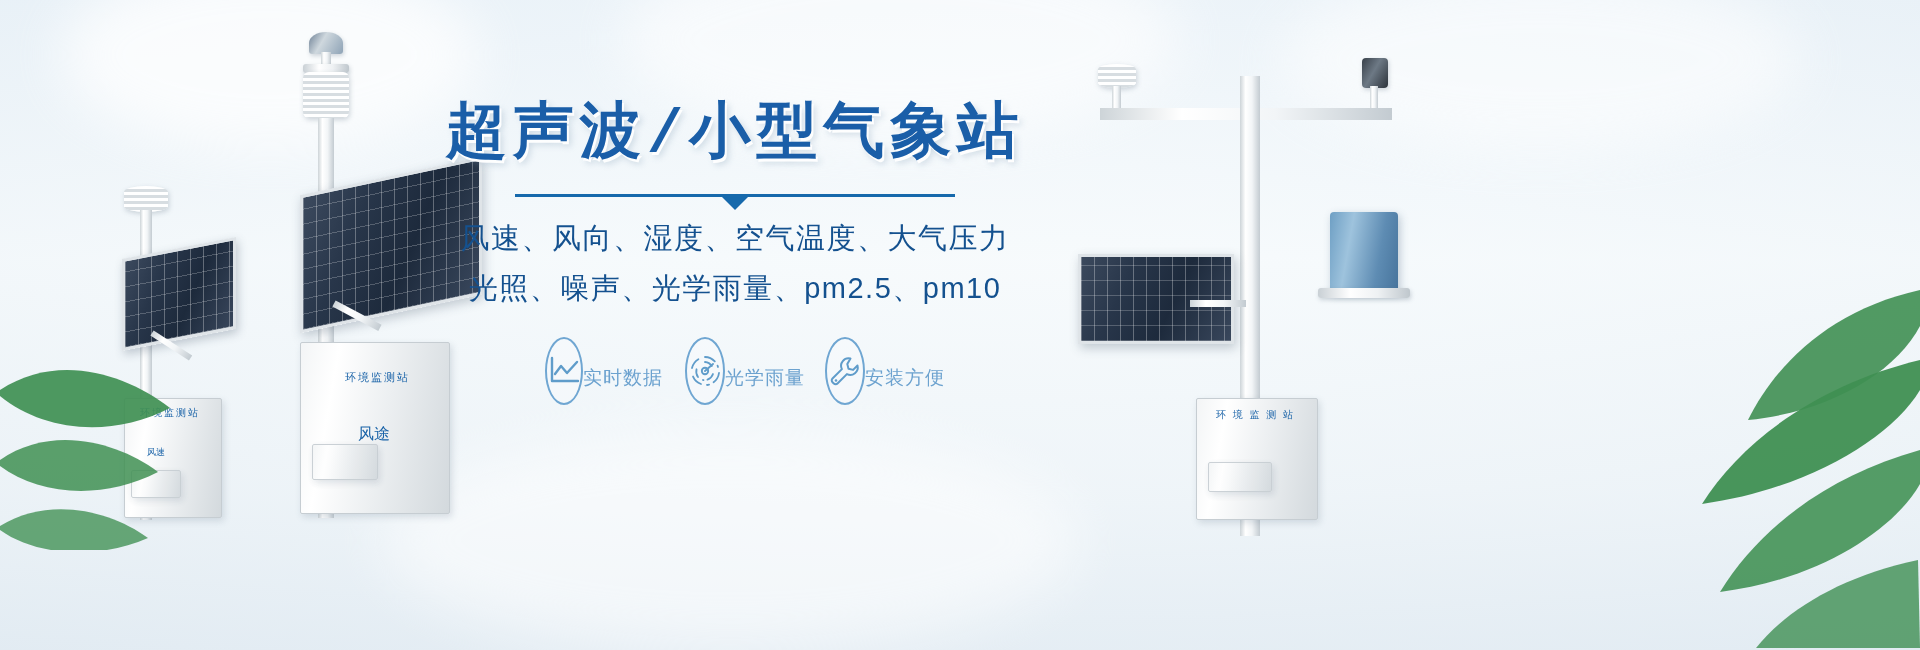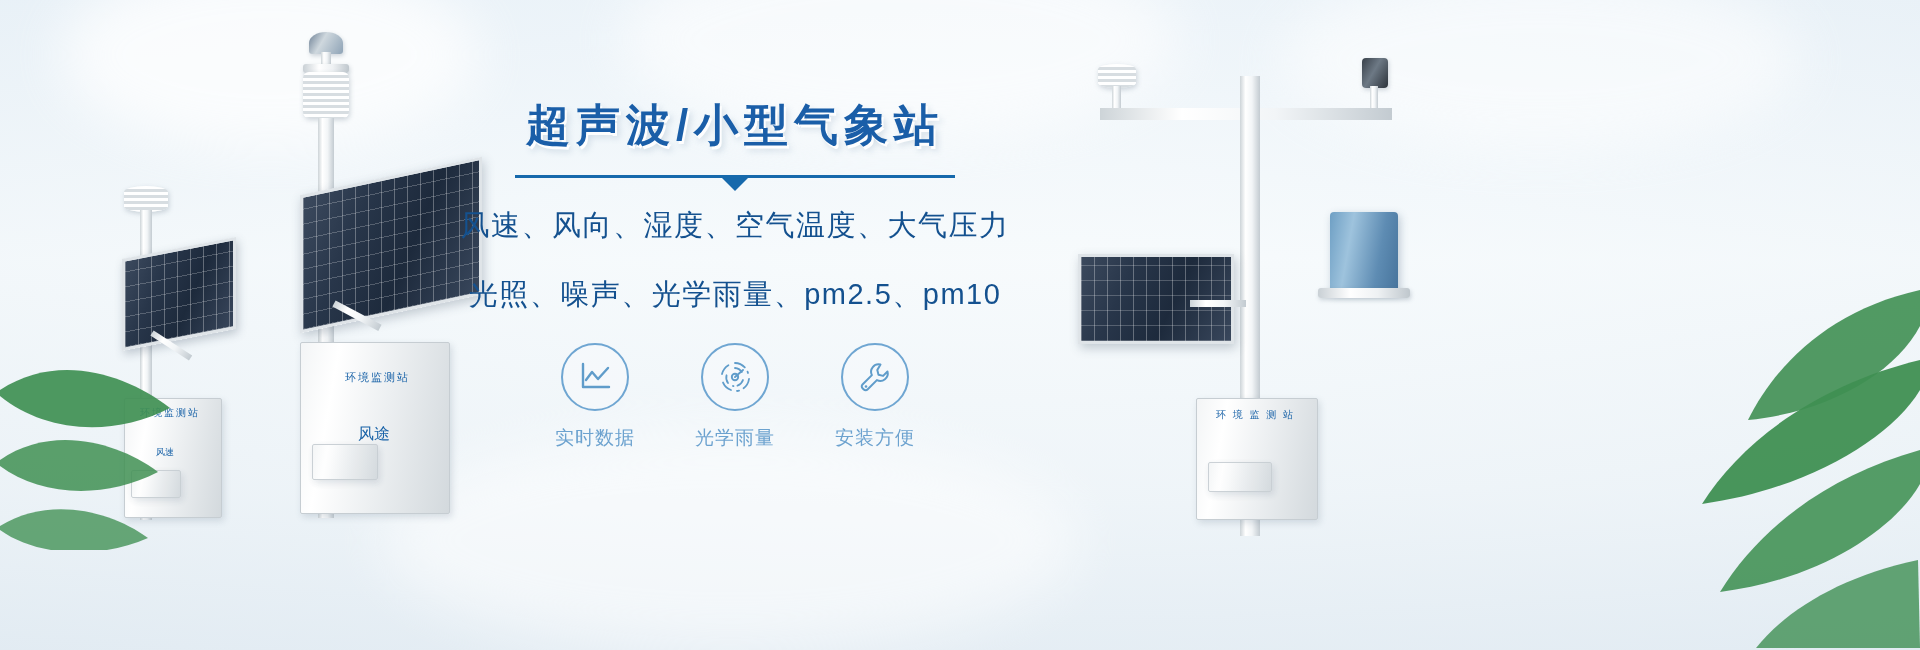--- a/index.html
+++ b/index.html
@@ -20,39 +20,40 @@
   }
   .cloud{position:absolute;border-radius:50%;background:#ffffff;filter:blur(26px);opacity:.75;}
   .c1{left:60px;top:-40px;width:420px;height:190px;}
   .c2{left:620px;top:-60px;width:560px;height:200px;opacity:.6;}
   .c3{left:1280px;top:-30px;width:520px;height:180px;opacity:.55;}
   .c4{left:380px;top:430px;width:700px;height:220px;opacity:.5;}
 
   
   #textblock{position:absolute;left:435px;top:100px;width:600px;text-align:center;}
   #main-title{
-    font-size:44px;font-weight:bold;color:#1a5ea8;letter-spacing:6px;
+    font-size:61px;font-weight:bold;color:#1a5ea8;letter-spacing:6px;
     line-height:1.15;white-space:nowrap;
     text-shadow:2px 3px 0 rgba(255,255,255,.95), 4px 5px 6px rgba(120,150,175,.30);
+    font-family:Liberation Mono, monospace;
   }
   #divider{position:relative;margin:24px auto 0;width:440px;height:3px;background:#1669ac;}
   #divider .tri{
     position:absolute;left:50%;top:3px;transform:translateX(-50%);
     width:0;height:0;border-left:13px solid transparent;border-right:13px solid transparent;
     border-top:13px solid #1669ac;
   }
   .subline{
     font-size:29px;color:#14518f;letter-spacing:1.5px;white-space:nowrap;
-    margin-top:28px;font-weight:400;
-  }
-  .subline.second{margin-top:29px;}
+    margin-top:22px;font-weight:400;
+  }
+  .subline.second{margin-top:10px;}
 
   
   #features{display:flex;justify-content:center;gap:40px;margin-top:28px;}
-  .feature{width:100px;display:flex;flex-direction:column;align-items:center;}
+  .feature{width:100px;display:flex;align-items:center;}
   .fcircle{
     width:64px;height:64px;border-radius:50%;border:2px solid #6fa6d2;
     display:flex;align-items:center;justify-content:center;background:rgba(255,255,255,.22);
   }
   .flabel{margin-top:14px;font-size:19px;color:#6ca2cf;letter-spacing:1px;white-space:nowrap;}
 
   
   .pole{position:absolute;background:linear-gradient(90deg,#cdd4d8 0%,#ffffff 28%,#f2f5f7 60%,#c3cbd1 100%);}
   .boxlabel{
     position:absolute;color:#1a63a8;font-size:10px;letter-spacing:2px;white-space:nowrap;
@@ -104,21 +105,21 @@
   <div class="cloud c4"></div>
 
   <div>
 
     <div class="shield" style="left:124px;top:186px;width:44px;height:26px;"></div>
     <div class="pole" style="left:140px;top:210px;width:12px;height:310px;"></div>
     <div class="panel" style="left:122px;top:248px;width:108px;height:86px;transform:skewY(-11deg);"></div>
     <div class="pole" style="left:152px;top:330px;width:46px;height:6px;transform:rotate(33deg);transform-origin:left center;"></div>
     <div class="metalbox" style="left:124px;top:398px;width:96px;height:118px;"></div>
     <div class="boxlabel" style="left:140px;top:406px;">环境监测站</div>
-    <div class="logo-mark" style="left:156px;top:446px;">风速</div>
+    <div class="logo-mark" style="left:147px;top:446px;">风速</div>
     <div class="metalbox" style="left:131px;top:470px;width:48px;height:26px;opacity:.9;"></div>
   </div>
 
   <div>
 
     <div class="sensorhead" style="left:309px;top:32px;width:34px;height:22px;border-radius:50% 50% 3px 3px;background:linear-gradient(120deg,#6c7f94,#cfd8de 40%,#8ea3b6);"></div>
     <div class="pole" style="left:321px;top:52px;width:10px;height:16px;"></div>
     <div class="sensorhead" style="left:303px;top:64px;width:46px;height:9px;border-radius:3px;"></div>
     <div class="shield" style="left:303px;top:72px;width:46px;height:46px;border-radius:6px;"></div>
     <div class="pole" style="left:318px;top:118px;width:16px;height:400px;"></div>

